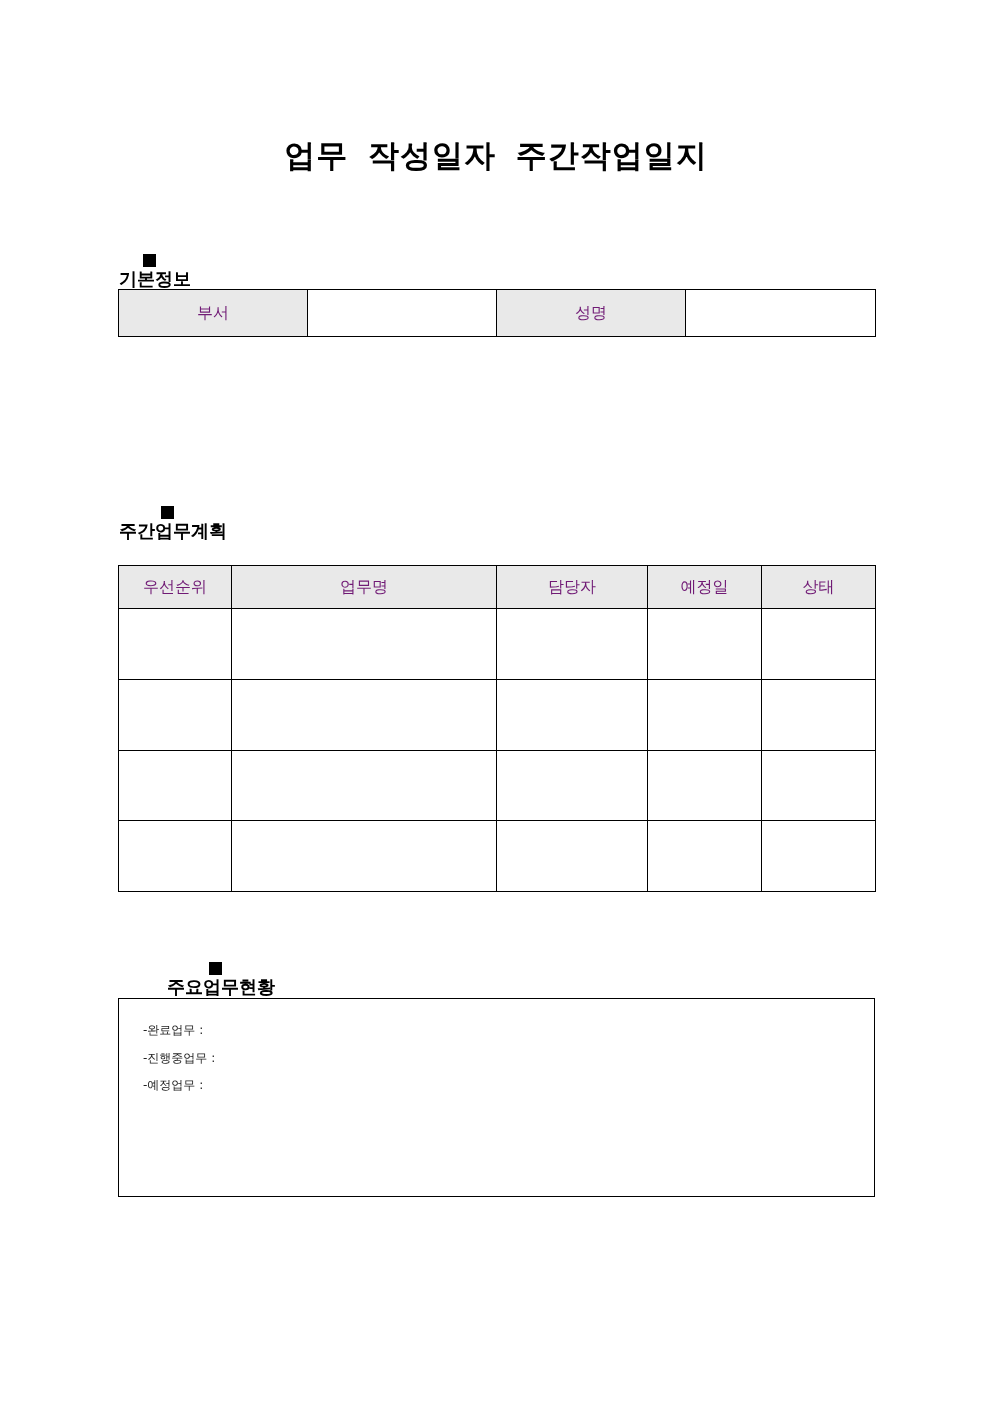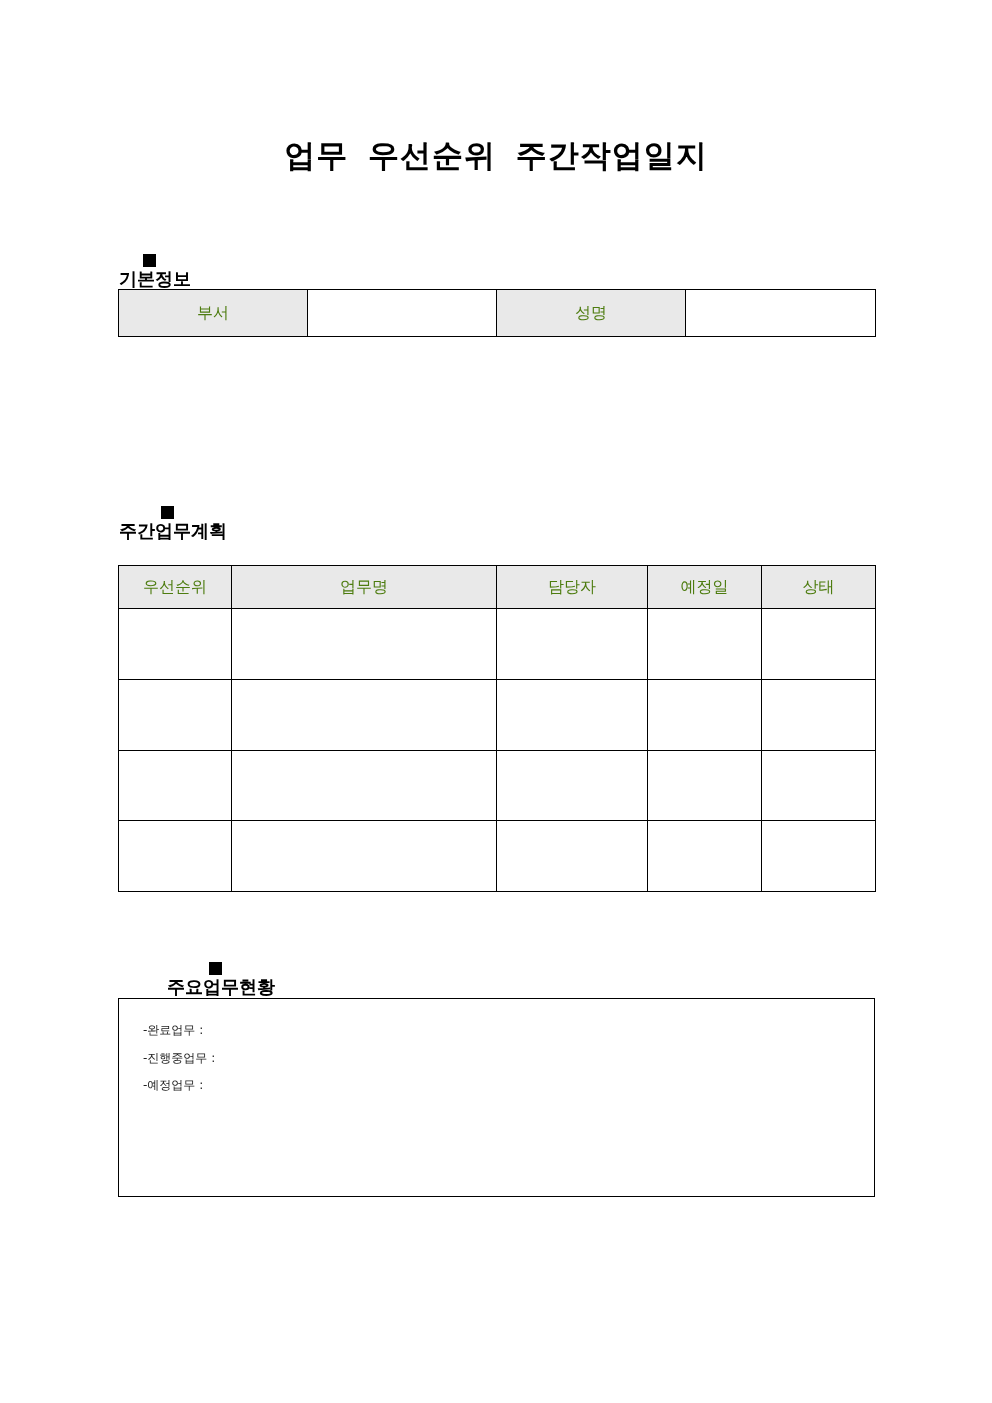--- a/index.html
+++ b/index.html
@@ -1,29 +1,29 @@
 <!DOCTYPE html>
 <html><head>
   <meta charset="utf-8">
   <style>
     html, body { margin: 0; padding: 0; background: #ffffff; }
     body { width: 992px; height: 1403px; position: relative; font-family: "DejaVu Sans", "Liberation Sans", sans-serif; color: #000; }
     .title { position: absolute; top: 135px; left: 0; width: 992px; text-align: center; font-size: 31px; font-weight: bold; letter-spacing: 1px; word-spacing: 8px; }
     .section-heading { position: absolute; left: 119px; font-size: 18px; font-weight: bold; display: flex; align-items: center; flex-direction: column; }
     .section-heading .sq { display: inline-block; width: 13px; height: 13px; background: #000; margin-right: 12px; }
     table { position: absolute; left: 118px; width: 757px; border-collapse: collapse; table-layout: fixed; }
-    td, th { border: 1px solid #000; font-weight: normal; font-size: 16px; text-align: center; vertical-align: middle; padding: 0; color: #4d7c0f; }
+    td, th { border: 1px solid #000; font-weight: normal; font-size: 16px; text-align: center; vertical-align: middle; padding: 0; color: #701a75; }
     .lbl { background: #e9e9e9; }
     .summary-box { position: absolute; left: 118px; top: 998px; width: 755px; height: 197px; border: 1px solid #000; }
     .summary-lines { position: absolute; left: 24px; top: 18px; font-size: 12px; line-height: 27.5px; color: #222; }
   </style>
 </head>
 <body>
 
-<div class="title">업무 우선순위 주간작업일지</div>
+<div class="title">업무 작성일자 주간작업일지</div>
 
 <div class="section-heading" style="top:254px;">
   <span class="sq"></span>
   <span>기본정보</span>
 </div>
 
 <table style="top:289px;">
   <colgroup>
       <col style="width:189px">
       <col style="width:189px">

